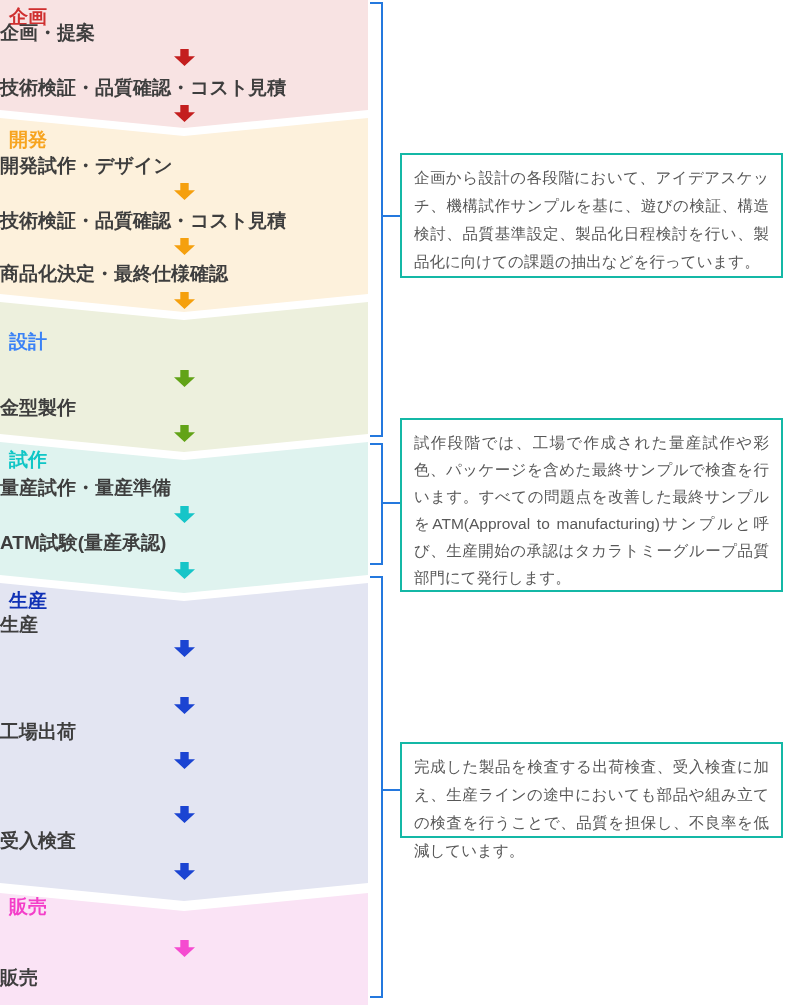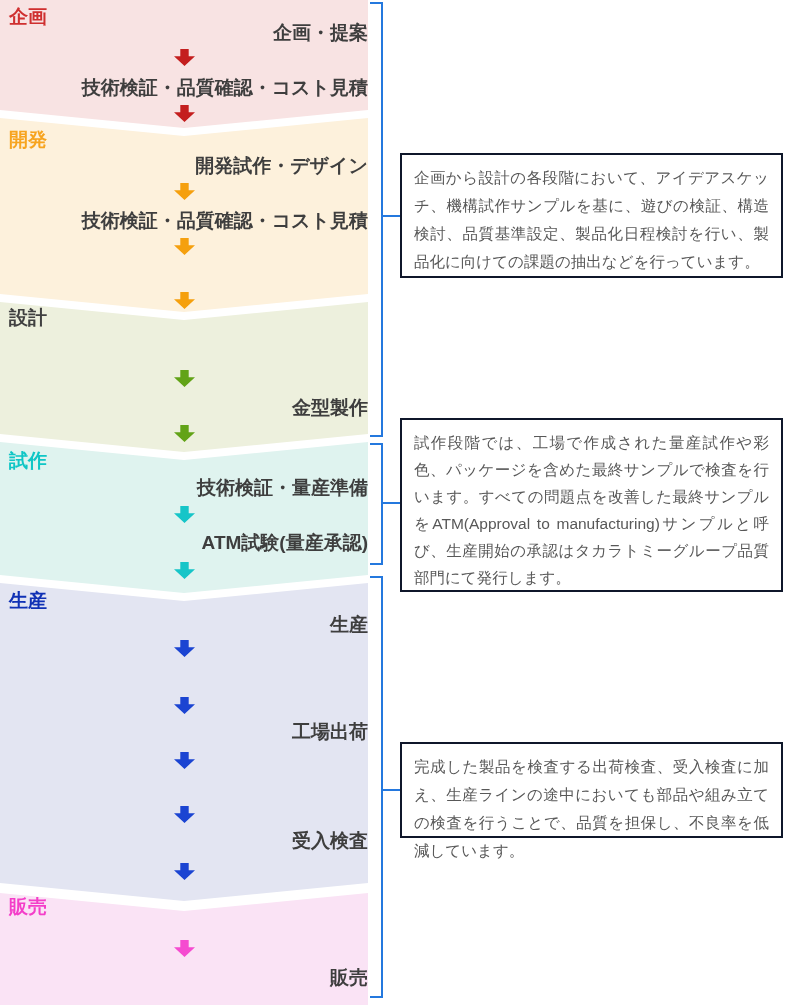--- a/index.html
+++ b/index.html
@@ -18,46 +18,46 @@
     clip-path:polygon(0 0,184px 18px,368px 0,368px 133px,184px 151px,0 133px);}
   .band-4{top:583px;height:318px;background:#e3e5f2;
     clip-path:polygon(0 0,184px 18px,368px 0,368px 300px,184px 318px,0 300px);}
   .band-5{top:893px;height:112px;background:#fae3f5;
     clip-path:polygon(0 0,184px 18px,368px 0,368px 112px,0 112px);}
 
   
   .stage-label{position:absolute;left:9px;font-size:19px;font-weight:bold;line-height:22px;}
   .lbl-0{top:6px;color:#cf2f2f;}
   .lbl-1{top:129px;color:#f7a41f;}
-  .lbl-2{top:307px;color:#404040;}
-  .lbl-3{top:450px;color:#0fc6c6;}
+  .lbl-2{top:331px;color:#3b82f6;}
+  .lbl-3{top:450px;color:#0fc6c6;font-family:Liberation Mono, monospace;}
   .lbl-4{top:590px;color:#1031b5;}
   .lbl-5{top:896px;color:#f43ec9;}
 
   
-  .step{position:absolute;left:0;width:368px;text-align:right;
+  .step{position:absolute;left:0;width:368px;text-align:left;
     font-size:19px;font-weight:bold;color:#3e3e3e;line-height:22px;}
 
   
   .arrow{position:absolute;left:174px;width:21px;height:17px;
     clip-path:polygon(30% 0,70% 0,70% 42%,100% 42%,50% 100%,0 42%,30% 42%);}
   .a-red{background:#c41e1e;}
   .a-orange{background:#f5a00e;}
   .a-green{background:#62a317;}
   .a-cyan{background:#16c5c8;}
   .a-blue{background:#1b44d2;}
   .a-magenta{background:#f54bd0;}
 
   
   .vline{position:absolute;left:381px;width:2px;background:#2478de;}
   .tick{position:absolute;left:370px;width:13px;height:2px;background:#2478de;}
   .conn{position:absolute;left:383px;width:17px;height:2px;background:#2478de;}
 
   .note{position:absolute;left:400px;width:383px;box-sizing:border-box;
-    background:#ffffff;border:2px solid #0f172a;
+    background:#ffffff;border:2px solid #14b8a6;
     color:#585858;font-size:15.5px;padding:9px 12px 8px 12px;text-align:justify;}
   .note-0{top:153px;height:125px;line-height:28px;}
   .note-1{top:418px;height:174px;line-height:27px;}
   .note-2{top:742px;height:96px;line-height:28px;}
 </style>
 </head>
 <body>
 
 <div id="stage-canvas">
 
@@ -77,27 +77,28 @@
 
   <div class="step" style="top:22px">企画・提案</div>
   <div class="arrow a-red" style="top:49px"></div>
   <div class="step" style="top:77px">技術検証・品質確認・コスト見積</div>
   <div class="arrow a-red" style="top:105px"></div>
 
   <div class="step" style="top:155px">開発試作・デザイン</div>
   <div class="arrow a-orange" style="top:183px"></div>
   <div class="step" style="top:210px">技術検証・品質確認・コスト見積</div>
   <div class="arrow a-orange" style="top:238px"></div>
+  <div class="step" style="top:263px">商品化決定・最終仕様確認</div>
   <div class="arrow a-orange" style="top:292px"></div>
 
   <div class="arrow a-green" style="top:370px"></div>
   <div class="step" style="top:397px">金型製作</div>
   <div class="arrow a-green" style="top:425px"></div>
 
-  <div class="step" style="top:477px">技術検証・量産準備</div>
+  <div class="step" style="top:477px">量産試作・量産準備</div>
   <div class="arrow a-cyan" style="top:506px"></div>
   <div class="step" style="top:532px">ATM試験(量産承認)</div>
   <div class="arrow a-cyan" style="top:562px"></div>
 
   <div class="step" style="top:614px">生産</div>
   <div class="arrow a-blue" style="top:640px"></div>
   <div class="arrow a-blue" style="top:697px"></div>
   <div class="step" style="top:721px">工場出荷</div>
   <div class="arrow a-blue" style="top:752px"></div>
   <div class="arrow a-blue" style="top:806px"></div>

